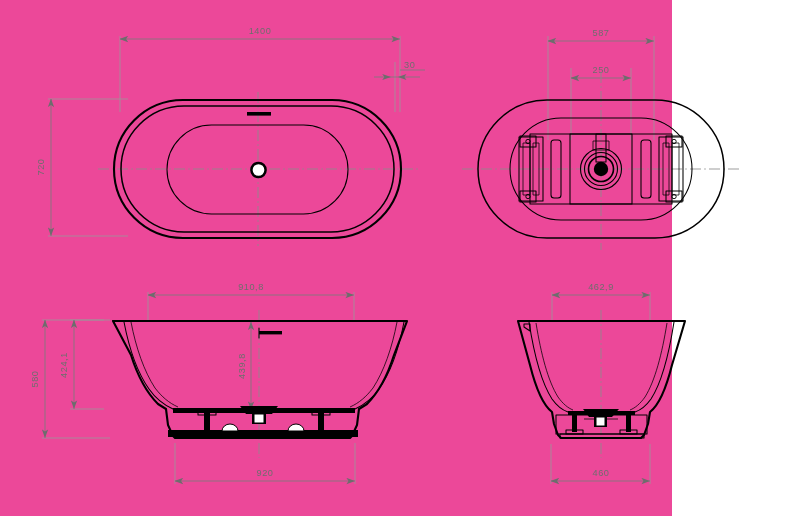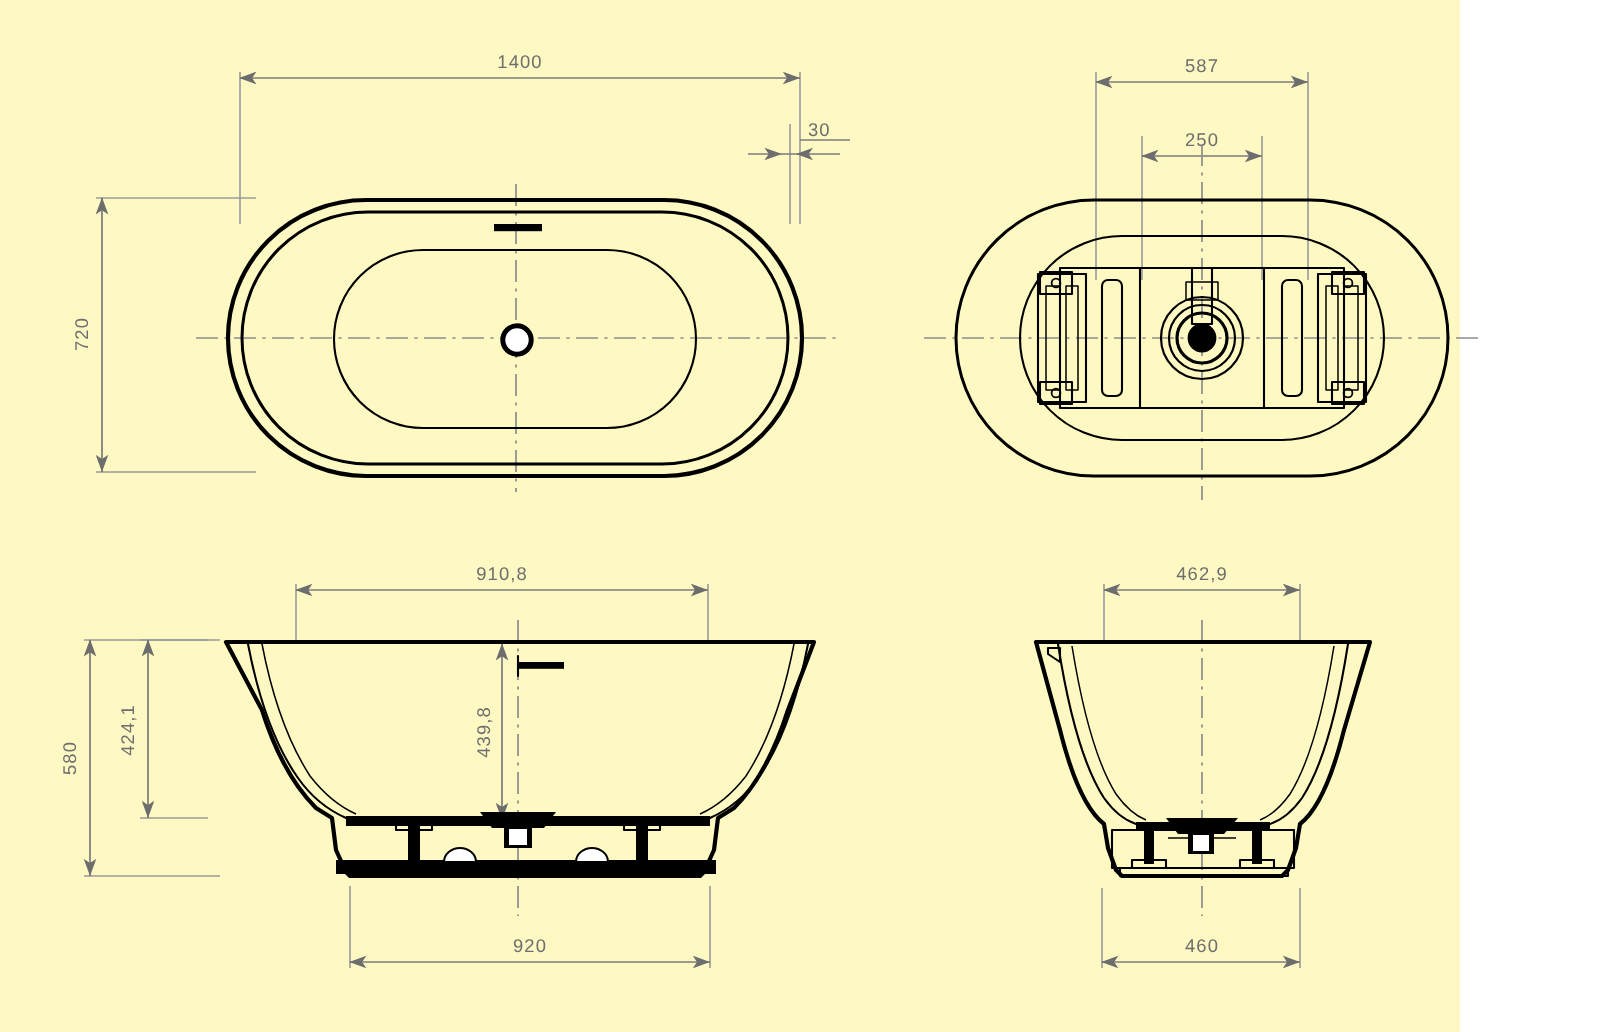--- a/index.html
+++ b/index.html
@@ -8,23 +8,23 @@
     background: #ffffff;
   }
   body {
     width: 800px;
     height: 516px;
     font-family: "Liberation Sans", sans-serif;
     overflow: hidden;
   }
   #drawing-root {
     position: relative;
-    width: 730px;
+    width: 672px;
     height: 516px;
-    background: #fef9c3;
+    background: #ec4899;
   }
   svg.sheet {
     display: block;
     width: 800px;
     height: 516px;
   }
   .part-outline {
     fill: none;
     stroke: #000000;
     stroke-width: 2.1;

